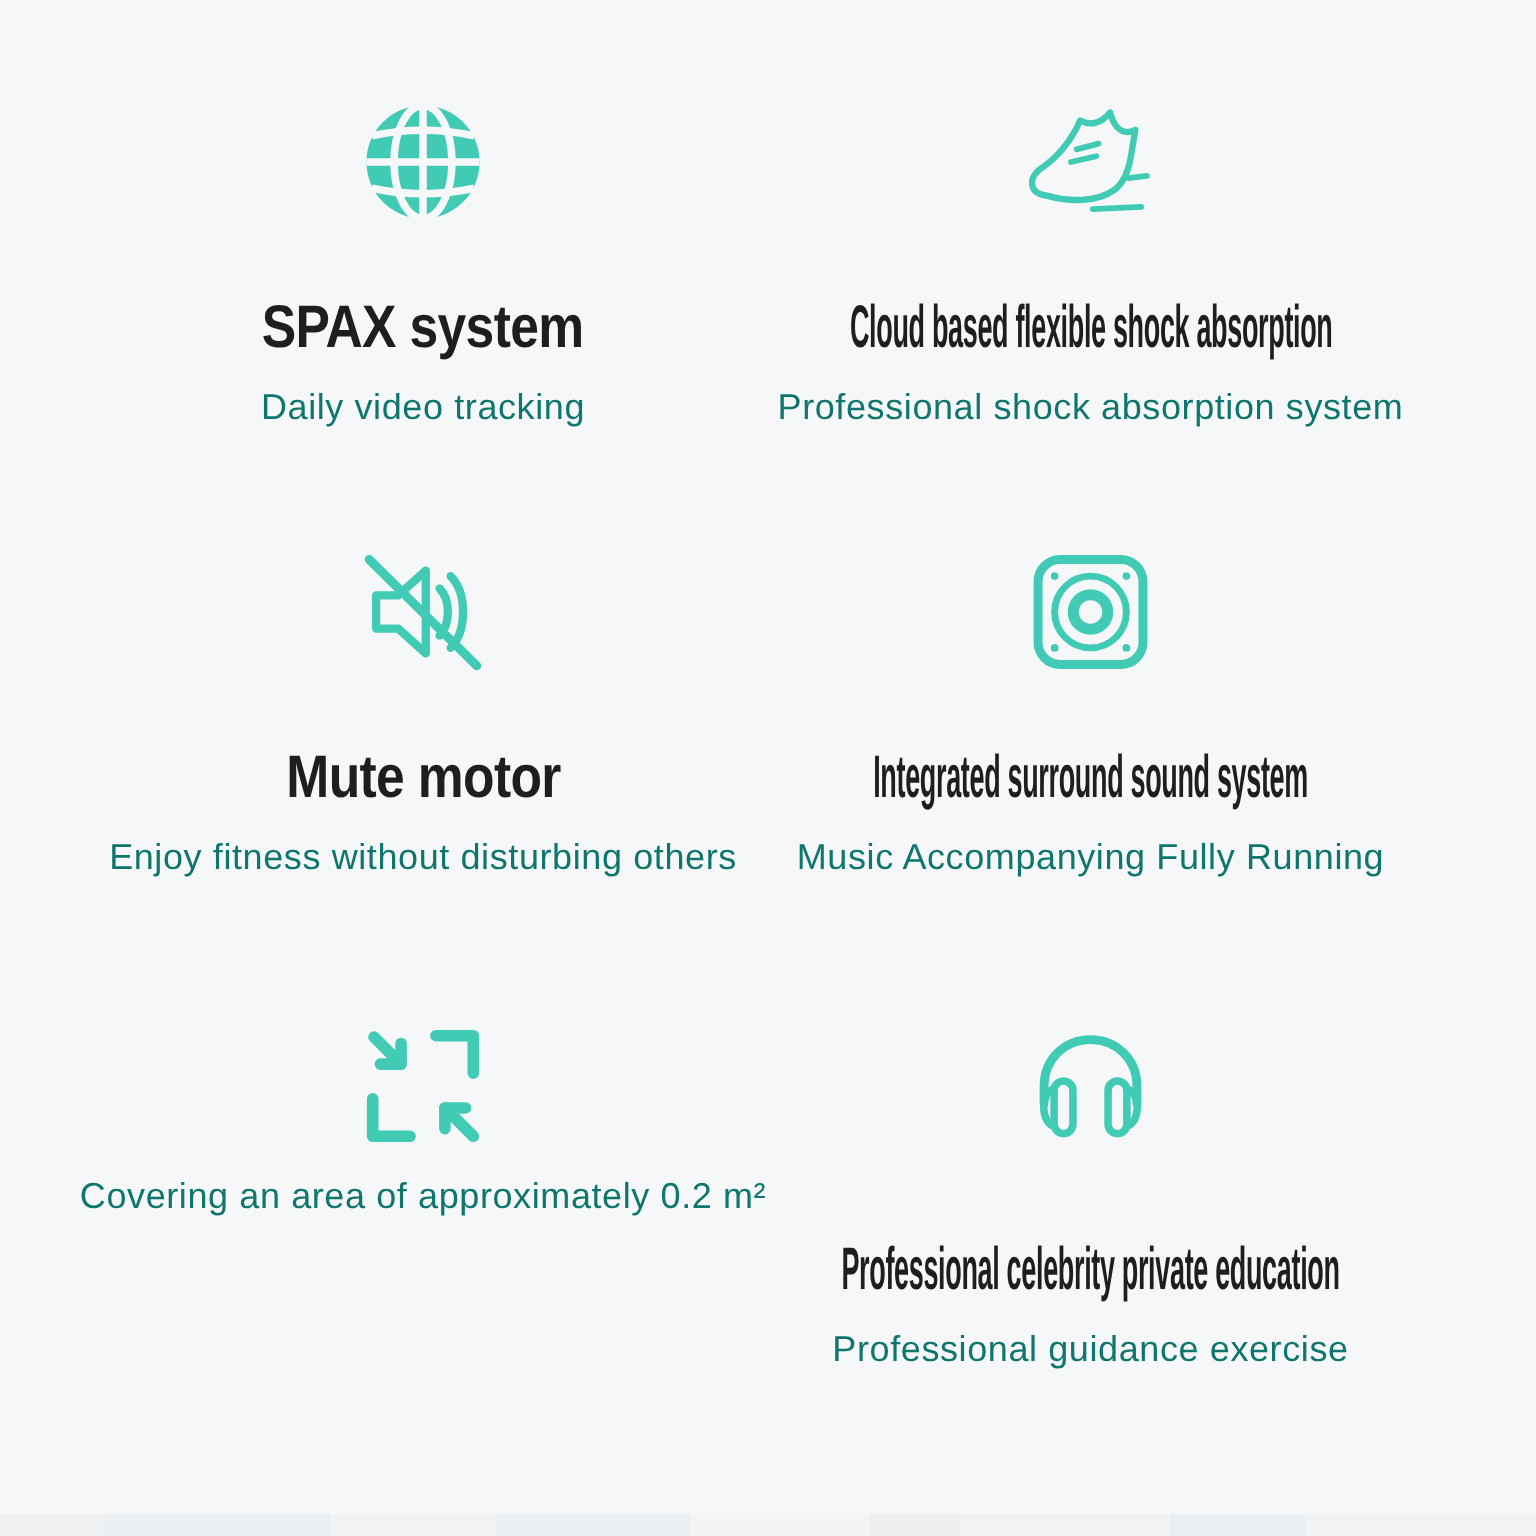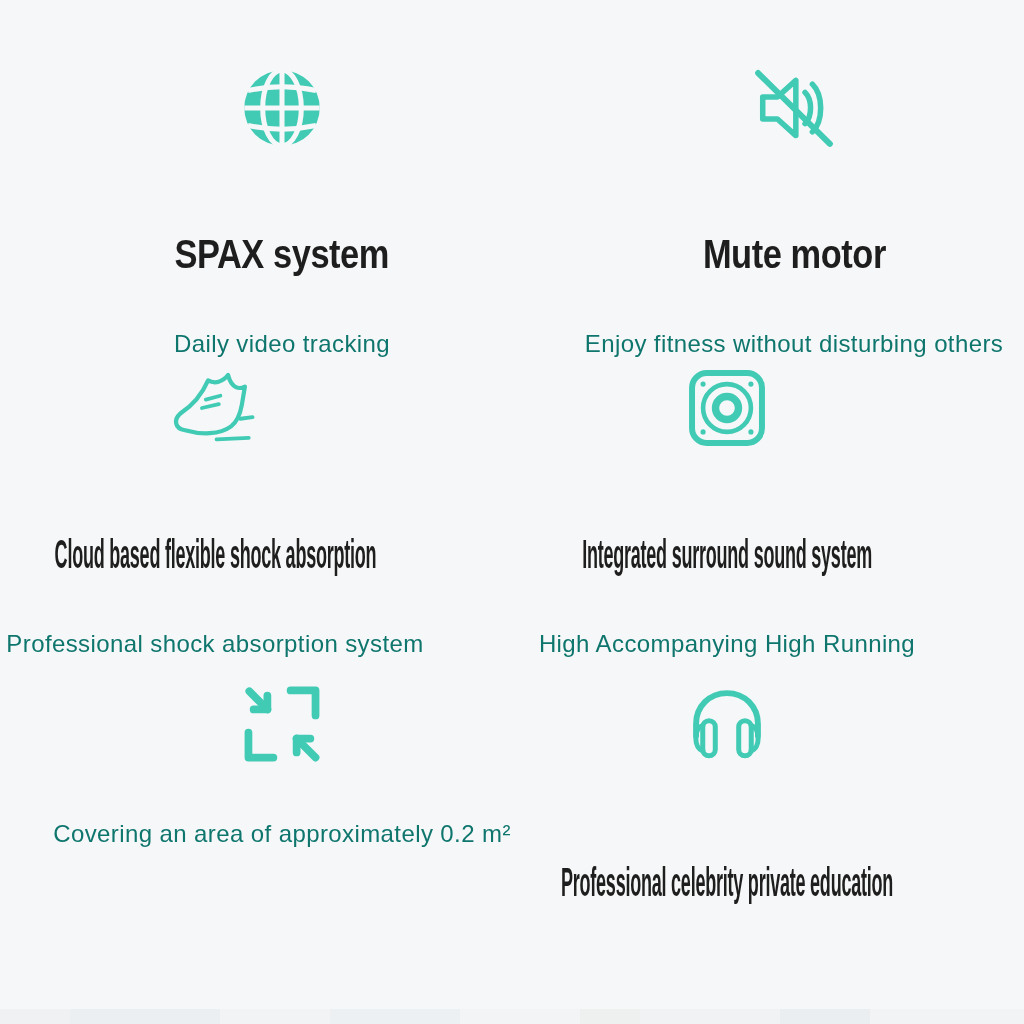--- a/index.html
+++ b/index.html
@@ -25,21 +25,20 @@
   }
   .cell {
     display: flex;
     justify-content: center;
   }
   .inner {
     display: flex;
     flex-direction: column;
     align-items: center;
     text-align: center;
-    gap: 36px;
   }
   .cell.col-left .inner { position: relative; left: 26px; }
   .cell.col-right .inner { position: relative; left: -41px; }
 
   .icon-wrap {
     width: 92px;
     height: 92px;
     margin-top: 62px;
     display: flex;
     align-items: center;
@@ -113,72 +112,72 @@
             <path d="M13 69 Q50 77 87 69" fill="none" stroke="#f6f7f8" stroke-width="5.5"></path>
           </svg>
         </div>
         <div class="feature-title title-wide">
           <span class="squeeze">SPAX system</span>
         </div>
         <div class="feature-subtitle">Daily video tracking</div>
       </div>
     </div>
 
-    <div class="cell col-left row2">
-      <div class="inner">
-        <div class="icon-wrap">
-          <svg width="92" height="92" viewBox="0 0 100 100">
-            <path class="stroke" stroke="#41cbb5" stroke-width="6" d="M16 38 L32 38 L52 20 L52 80 L32 62 L16 62 Z"></path>
-            <path class="stroke" stroke="#41cbb5" stroke-width="6" d="M62 33 C70 41 70 59 62 67"></path>
-            <path class="stroke" stroke="#41cbb5" stroke-width="6" d="M70 24 C82 36 82 64 70 76"></path>
-            <path class="stroke" stroke="#41cbb5" stroke-width="6.5" d="M11 12 L89 89"></path>
-          </svg>
-        </div>
-        <div class="feature-title title-wide">
-          <span class="squeeze">Mute motor</span>
-        </div>
-        <div class="feature-subtitle">Enjoy fitness without disturbing others</div>
-      </div>
-    </div>
-
     <div class="cell col-right row1">
       <div class="inner">
         <div class="icon-wrap">
           <svg width="104" height="92" viewBox="0 0 120 100">
             <path class="stroke" stroke="#41cbb5" stroke-width="5.5" d="M15 57 C6 65 7 77 21 79 C42 85 66 85 81 74 C89 68 93 57 95 46 L99 22 C91 26 84 24 79 13 L77 7 C70 16 60 19 51 14 C44 30 32 46 15 57 Z"></path>
             <path class="stroke" stroke="#41cbb5" stroke-width="5" d="M48 39 L67 34"></path>
             <path class="stroke" stroke="#41cbb5" stroke-width="5" d="M43 50 L65 45"></path>
             <path class="stroke" stroke="#41cbb5" stroke-width="5" d="M93 64 L109 62"></path>
             <path class="stroke" stroke="#41cbb5" stroke-width="5" d="M62 91 L104 89"></path>
           </svg>
         </div>
         <div class="feature-title title-cond">
           <span class="squeeze">Cloud based flexible shock absorption</span>
         </div>
         <div class="feature-subtitle">Professional shock absorption system</div>
+      </div>
+    </div>
+
+    <div class="cell col-left row2">
+      <div class="inner">
+        <div class="icon-wrap">
+          <svg width="92" height="92" viewBox="0 0 100 100">
+            <path class="stroke" stroke="#41cbb5" stroke-width="6" d="M16 38 L32 38 L52 20 L52 80 L32 62 L16 62 Z"></path>
+            <path class="stroke" stroke="#41cbb5" stroke-width="6" d="M62 33 C70 41 70 59 62 67"></path>
+            <path class="stroke" stroke="#41cbb5" stroke-width="6" d="M70 24 C82 36 82 64 70 76"></path>
+            <path class="stroke" stroke="#41cbb5" stroke-width="6.5" d="M11 12 L89 89"></path>
+          </svg>
+        </div>
+        <div class="feature-title title-wide">
+          <span class="squeeze">Mute motor</span>
+        </div>
+        <div class="feature-subtitle">Enjoy fitness without disturbing others</div>
       </div>
     </div>
 
     <div class="cell col-right row2">
       <div class="inner">
         <div class="icon-wrap">
           <svg width="92" height="92" viewBox="0 0 100 100">
             <rect x="12" y="12" width="76" height="76" rx="16" class="stroke" stroke="#41cbb5" stroke-width="6.5"></rect>
             <circle cx="50" cy="50" r="26" class="stroke" stroke="#41cbb5" stroke-width="5"></circle>
             <circle cx="50" cy="50" r="12.5" class="stroke" stroke="#41cbb5" stroke-width="8"></circle>
             <circle cx="24" cy="24" r="2.8" fill="#41cbb5"></circle>
             <circle cx="76" cy="24" r="2.8" fill="#41cbb5"></circle>
             <circle cx="24" cy="76" r="2.8" fill="#41cbb5"></circle>
             <circle cx="76" cy="76" r="2.8" fill="#41cbb5"></circle>
           </svg>
         </div>
         <div class="feature-title title-cond">
           <span class="squeeze">Integrated surround sound system</span>
         </div>
-        <div class="feature-subtitle">High Accompanying High Running</div>
+        <div class="feature-subtitle">Music Accompanying Fully Running</div>
       </div>
     </div>
 
     <div class="cell col-left row3">
       <div class="inner">
         <div class="icon-wrap">
           <svg width="86" height="86" viewBox="0 0 100 100">
             <path class="stroke" stroke="#41cbb5" stroke-width="9" d="M12 12 L33 33"></path>
             <path class="stroke" stroke="#41cbb5" stroke-width="9" d="M33 17 L33 33 L17 33"></path>
             <path class="stroke" stroke="#41cbb5" stroke-width="9" d="M60 11 L89 11 L89 40"></path>
@@ -198,20 +197,21 @@
             <path class="stroke" stroke="#41cbb5" stroke-width="7" d="M18 64 L18 50 C18 29 34 13 55 13 C76 13 92 29 92 50 L92 64"></path>
             <path class="stroke" stroke="#41cbb5" stroke-width="6" d="M26 52 C15 55 15 79 26 82"></path>
             <rect x="26" y="46" width="15" height="42" rx="7.5" class="stroke" stroke="#41cbb5" stroke-width="6"></rect>
             <rect x="69" y="46" width="15" height="42" rx="7.5" class="stroke" stroke="#41cbb5" stroke-width="6"></rect>
             <path class="stroke" stroke="#41cbb5" stroke-width="6" d="M84 52 C95 55 95 79 84 82"></path>
           </svg>
         </div>
         <div class="feature-title title-cond">
           <span class="squeeze">Professional celebrity private education</span>
         </div>
+        <div class="feature-subtitle">Professional guidance exercise</div>
       </div>
     </div>
 
   </div>
 
   <div class="bottom-strip">
     <div style="width:70px;  background:#eff1f3;"></div>
     <div style="width:150px; background:#ecEFf1; background:#eceff1;"></div>
     <div style="width:110px; background:#f1f3f5;"></div>
     <div style="width:130px; background:#edf0f2;"></div>

